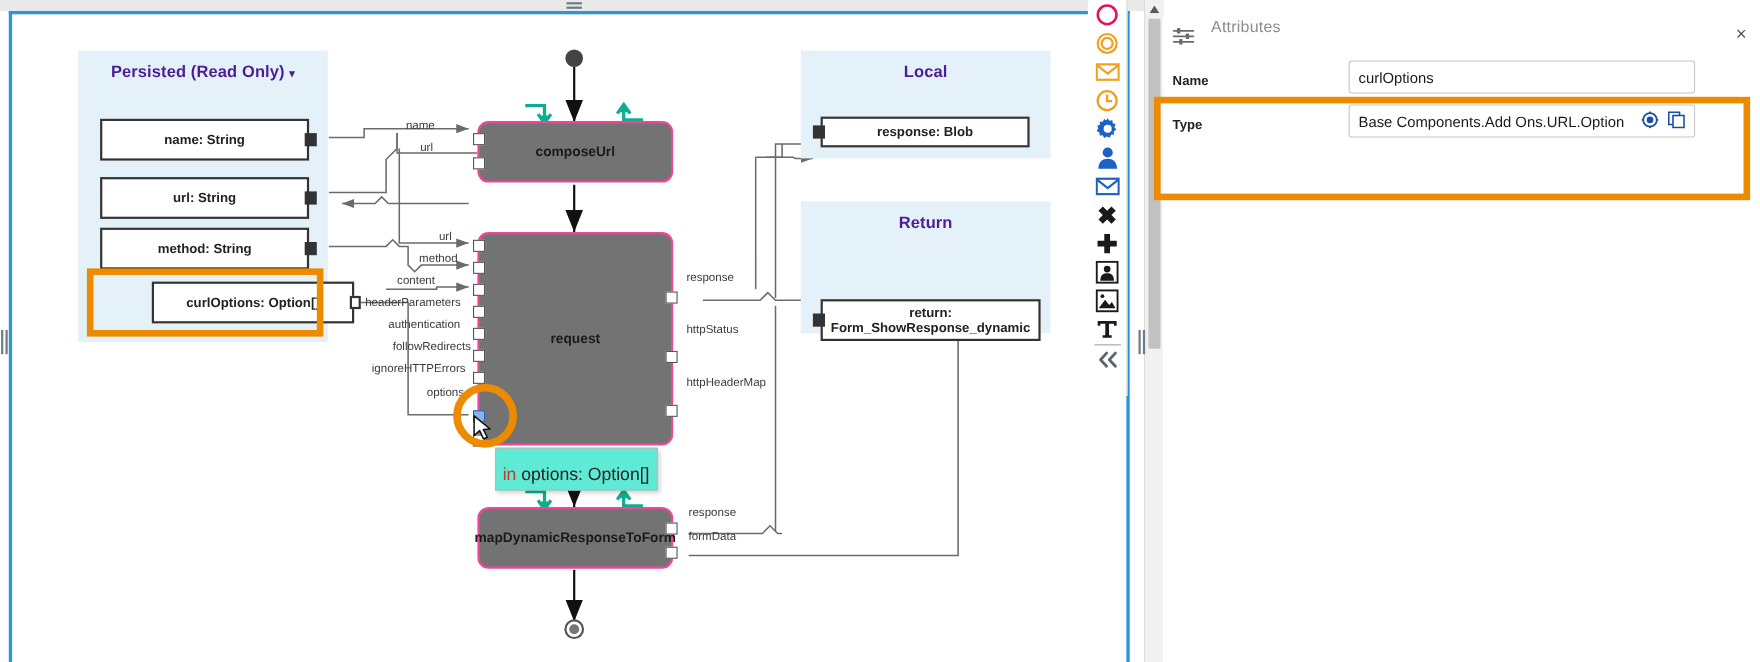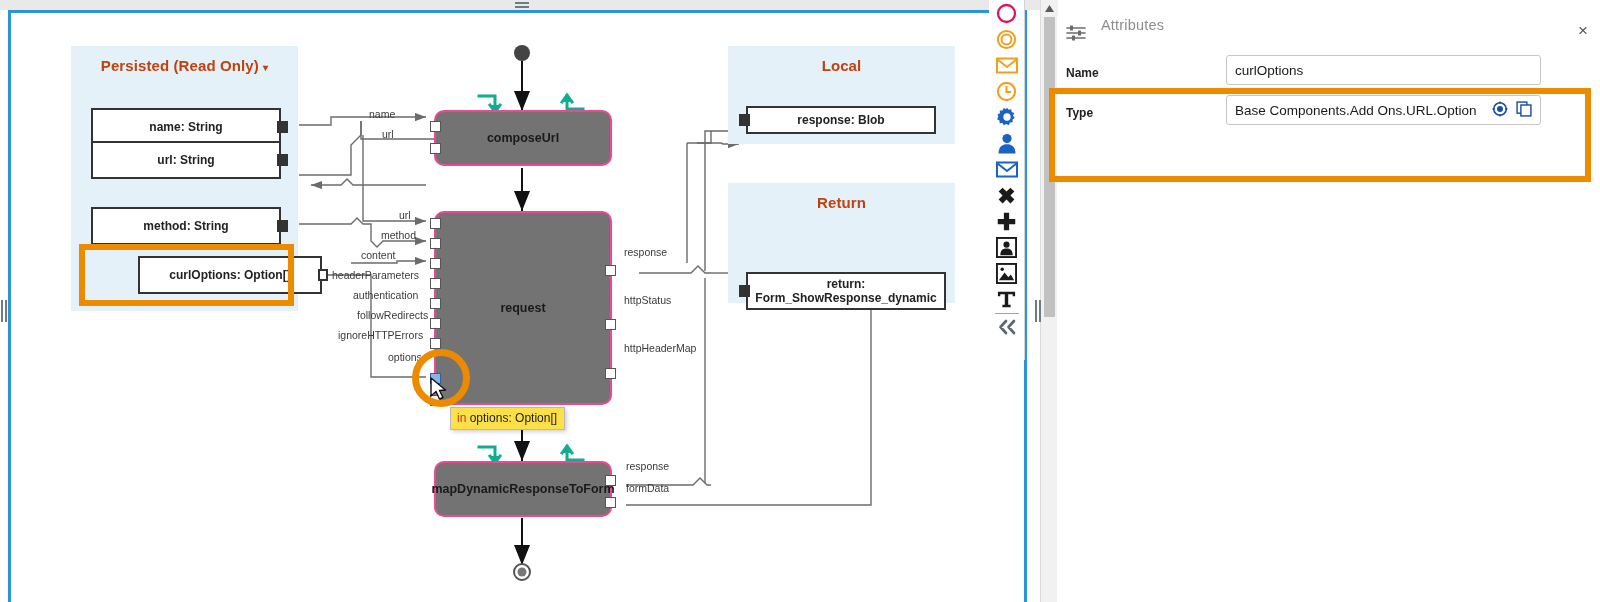--- a/index.html
+++ b/index.html
@@ -42,21 +42,21 @@
     position:absolute; left:1033px; top:298px; width:10px; height:26px;
     display:flex; gap:2px; align-items:center; justify-content:center; cursor:ew-resize; z-index:30;
   }
   #mid-drag-handle i { display:block; width:2px; height:22px; background:#6d7b85; }
 
   
   .group-panel {
     position:absolute; background:#e4f1f8;
   }
   .group-title {
-    text-align:center; font-size:15px; font-weight:bold; color:#c2410c;
+    text-align:center; font-size:15px; font-weight:bold; color:#4c1d95;
     padding-top:11px; letter-spacing:.1px;
   }
   .group-title .caret { font-size:10px; }
 
   
   .varbox {
     position:absolute; background:#ffffff; border:2.5px solid #333;
     display:flex; align-items:center; justify-content:center;
     font-size:12px; font-weight:bold; color:#222; text-align:center;
   }
@@ -85,23 +85,23 @@
   }
   .port.sel { background:#8ab4e8; border-color:#2f5fa8; }
   .port-label {
     position:absolute; font-size:10.5px; color:#3b3b3b;
     white-space:nowrap; font-family:"Liberation Sans", sans-serif;
   }
 
   
   #tooltip {
     position:absolute; left:439px; top:394px;
-    background:#fde047; border:1px solid #b9b9b9;
+    background:#5eead4; border:1px solid #b9b9b9;
     box-shadow: 2px 2px 4px rgba(0,0,0,.18);
-    padding:3px 7px 4px 6px; font-size:12px; color:#222; white-space:nowrap; z-index:22;
+    padding:15px 7px 4px 6px; font-size:16px; color:#222; white-space:nowrap; z-index:22;
   }
   #tooltip .kw { color:#c0392b; }
 
   
   .hl-rect {
     position:absolute; border:6px solid #ed8b00; background:transparent; z-index:18;
   }
   .hl-circle {
     position:absolute; border:7px solid #ed8b00; border-radius:50%;
     background:transparent; z-index:19;
@@ -257,21 +257,21 @@
     <div class="group-panel" style="left:60px;top:33px;width:227px;height:265px;">
       <div class="group-title">
         <span>Persisted (Read Only)</span>
         <span class="caret">▾</span>
       </div>
     </div>
     <div class="varbox" style="left:80px;top:95px;width:190px;height:38px;">
       <span>name: String</span>
       <span class="pin-out"></span>
     </div>
-    <div class="varbox" style="left:80px;top:128px;width:190px;height:38px;">
+    <div class="varbox" style="left:80px;top:148px;width:190px;height:38px;">
       <span>url: String</span>
       <span class="pin-out"></span>
     </div>
     <div class="varbox" style="left:80px;top:194px;width:190px;height:38px;">
       <span>method: String</span>
       <span class="pin-out"></span>
     </div>
     <div class="varbox" style="left:83px;top:243px;width:184px;height:38px;margin-left:44px;">
       <span>curlOptions: Option[]</span>
       <span class="pin-hollow"></span>

